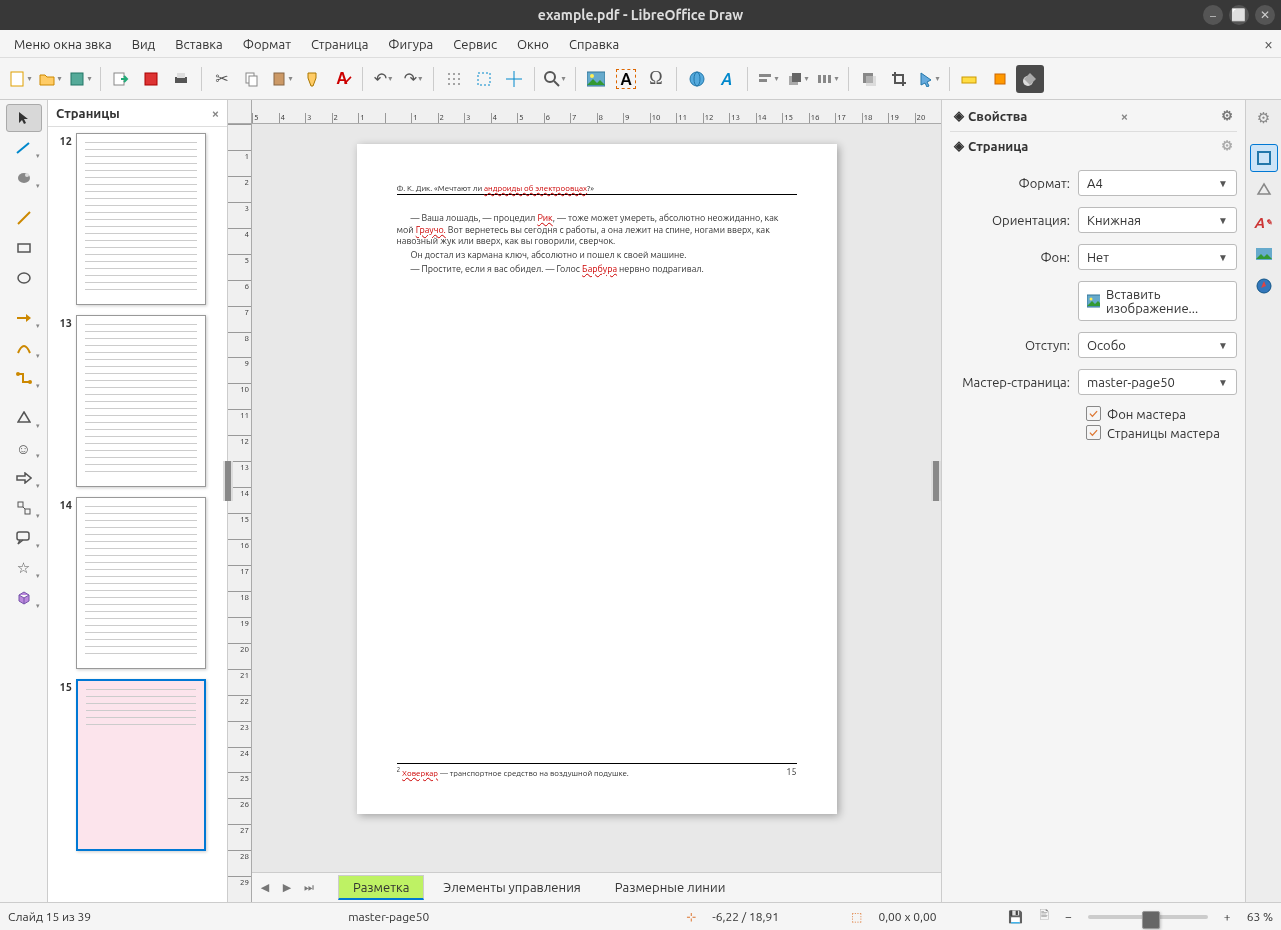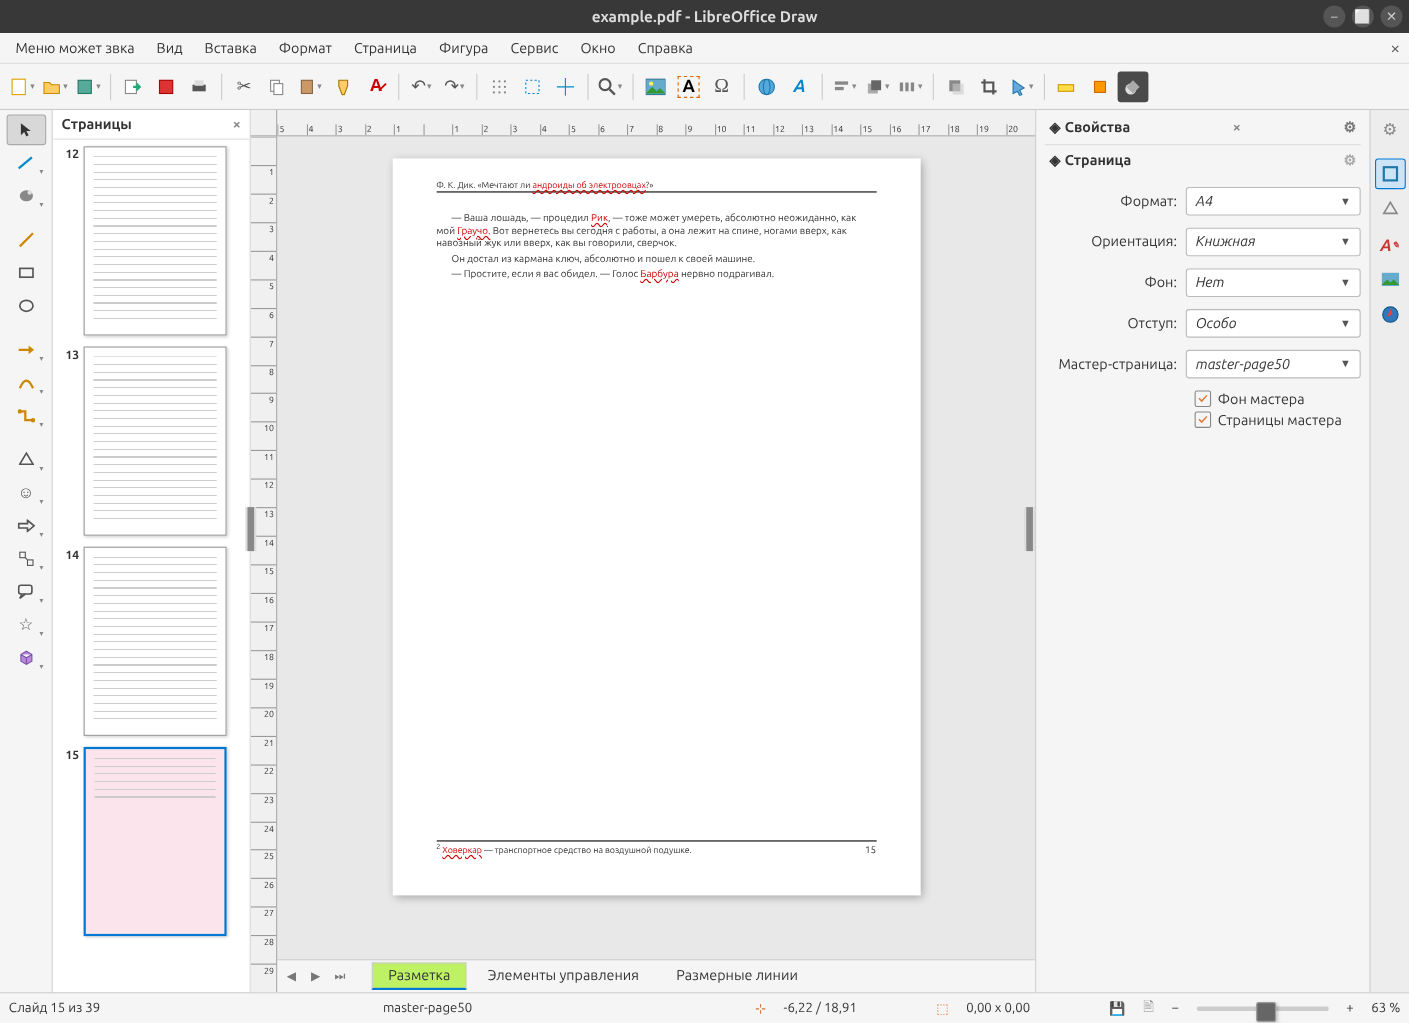--- a/index.html
+++ b/index.html
@@ -30,42 +30,42 @@
 .thumb { width:130px; height:172px; background:#fff; border:1px solid #999; box-shadow:1px 1px 3px rgba(0,0,0,0.2); padding:8px; overflow:hidden;}
 .thumb.sel { border:2px solid #0078d4; background:#fce4ec;}
 .thumb .lines { height:100%; background:repeating-linear-gradient(to bottom,#ccc 0,#ccc 1px,transparent 1px,transparent 7px);}
 .canvas-area { flex:1; display:flex; flex-direction:column; background:#e8e8e8; position:relative;}
 .ruler-corner { position:absolute; top:0; left:0; width:24px; height:24px; background:#f0f0f0; border-right:1px solid #aaa; border-bottom:1px solid #aaa; z-index:2;}
 .ruler-h { position:absolute; top:0; left:24px; right:0; height:24px; background:#f0f0f0; border-bottom:1px solid #aaa; font-size:8px; display:flex; align-items:flex-end; overflow:hidden; z-index:1;}
 .ruler-h span {display:inline-block; width:32px; border-left:1px solid #999; padding-left:1px; height:10px;}
 .ruler-v { position:absolute; top:24px; left:0; bottom:0; width:24px; background:#f0f0f0; border-right:1px solid #aaa; font-size:8px; overflow:hidden; z-index:1; display:flex; flex-direction:column;}
 .ruler-v span {display:block; height:28px; border-top:1px solid #999; padding-top:1px; text-align:right; padding-right:2px;}
 .canvas-scroll { position:absolute; top:24px; left:24px; right:0; bottom:30px; overflow:auto;}
-.page-canvas { width:480px; height:670px; background:#fff; margin:20px auto; box-shadow:2px 2px 8px rgba(0,0,0,0.3); position:relative; padding:20px 40px; font-size:9px; font-family:serif; line-height:1.3;}
+.page-canvas { width:480px; height:670px; background:#fff; margin:20px auto; box-shadow:2px 2px 8px rgba(0,0,0,0.3); position:relative; padding:40px 40px; font-size:9px; font-family:serif; line-height:1.3;}
 .page-canvas .header-line { border-bottom:1px solid #000; margin-bottom:4px; font-size:8px;}
 .page-canvas .header-line .red { color:#c00; text-decoration:underline wavy #c00;}
 .page-canvas p { text-indent:14px; margin:2px 0;}
 .page-canvas .red { color:#c00; text-decoration:underline wavy #c00;}
 .page-canvas .footnote { position:absolute; bottom:35px; left:40px; right:40px; border-top:1px solid #000; padding-top:2px; font-size:8px;}
 .page-canvas .pnum { position:absolute; bottom:35px; right:40px; font-size:9px;}
 .panel-handle { width:10px; background:#ddd; display:flex; align-items:center; justify-content:center;}
 .panel-handle .grip { width:6px; height:40px; background:#888;}
 .canvas-bottom { position:absolute; bottom:0; left:0; right:0; height:30px; background:#f5f5f5; border-top:1px solid #ccc; display:flex; align-items:center; padding:0 6px; gap:4px;}
 .nav-btn { width:18px; height:18px; display:flex;align-items:center;justify-content:center; color:#777; font-size:11px;}
 .tab { padding:4px 14px; border:1px solid transparent; border-bottom:2px solid transparent; cursor:default;}
 .tab.active { border-bottom:2px solid #0078d4; background:#bef264; border-left:1px solid #ccc; border-right:1px solid #ccc; border-top:1px solid #ccc;}
 .right-panel { width:340px; background:#f5f5f5; border-left:1px solid #ccc; display:flex;}
 .props { flex:1; padding:4px 8px; overflow:auto;}
 .props-head { display:flex; align-items:center; padding:4px; font-weight:bold; gap:4px;}
 .props-head .gear-icon {margin-left:auto; color:#777;}
 .section-head { display:flex; align-items:center; padding:6px 4px; font-weight:bold; gap:4px; border-top:1px solid #ddd; margin-top:4px;}
 .prop-row { display:flex; align-items:center; margin:11px 0; gap:8px;}
 .prop-label { width:120px; text-align:right; font-size:13px;}
 .prop-control { flex:1; }
-.combo { background:#fff; border:1px solid #bbb; border-radius:3px; padding:5px 8px; display:flex; justify-content:space-between; align-items:center; font-size:13px;font-style:italic;}
+.combo { background:#fff; border:1px solid #bbb; border-radius:3px; padding:5px 8px; display:flex; justify-content:space-between; align-items:center; font-size:13px;}
 .combo .caret { font-size:10px; color:#555;}
 .btn-wide { background:#fff; border:1px solid #bbb; border-radius:3px; padding:5px 8px; display:flex; align-items:center; gap:6px; font-size:13px; justify-content:flex-start;}
 .chk-row { display:flex; align-items:center; gap:6px; margin:4px 0 4px 136px;}
 .chk { width:15px; height:15px; border:1px solid #888; border-radius:2px; display:flex; align-items:center; justify-content:center; color:#d73; font-size:12px; font-weight:bold;}
 .right-tabs { width:36px; background:#ededed; border-left:1px solid #ccc; display:flex; flex-direction:column; align-items:center; padding:4px 0; gap:4px;}
 .rtab { width:28px; height:28px; display:flex; align-items:center; justify-content:center; border-radius:3px; font-size:15px;}
 .rtab.active { background:#cde4f7; border:1px solid #0078d4;}
 .statusbar { height:28px; background:#f5f5f5; border-top:1px solid #ccc; display:flex; align-items:center; padding:0 8px; font-size:12px; gap:16px;}
 .statusbar .spacer {flex:1;}
 .zoom-slider { width:120px; height:4px; background:#ccc; position:relative; border-radius:2px;}
@@ -78,21 +78,21 @@
 <div class="titlebar">
   <span class="title">example.pdf - LibreOffice Draw</span>
   <div class="wnd-btns">
     <div class="wnd-btn">–</div>
     <div class="wnd-btn">⬜</div>
     <div class="wnd-btn">✕</div>
   </div>
 </div>
 
 <div class="menubar">
-  <div class="menuitem">Меню может звка</div>
+  <div class="menuitem">Меню окна звка</div>
   <div class="menuitem">Вид</div>
   <div class="menuitem">Вставка</div>
   <div class="menuitem">Формат</div>
   <div class="menuitem">Страница</div>
   <div class="menuitem">Фигура</div>
   <div class="menuitem">Сервис</div>
   <div class="menuitem">Окно</div>
   <div class="menuitem">Справка</div>
   <span class="close-x">×</span>
 </div>
@@ -529,20 +529,33 @@
       <div class="prop-row">
         <div class="prop-label">Фон:</div>
         <div class="prop-control">
             <div class="combo">
               <span>Нет</span>
               <span class="caret">▼</span>
             </div>
           </div>
       </div>
       <div class="prop-row">
+        <div class="prop-label"></div>
+        <div class="prop-control">
+            <div class="btn-wide">
+              <svg width="16" height="14">
+                <rect width="16" height="12" y="1" fill="#6ac" stroke="#379"></rect>
+                <circle cx="4" cy="5" r="1.5" fill="#fe5"></circle>
+                <path d="M0 12l5-5 3 3 3-3 5 5z" fill="#393"></path>
+              </svg>
+              <span>Вставить изображение...</span>
+            </div>
+          </div>
+      </div>
+      <div class="prop-row">
         <div class="prop-label">Отступ:</div>
         <div class="prop-control">
             <div class="combo">
               <span>Особо</span>
               <span class="caret">▼</span>
             </div>
           </div>
       </div>
       <div class="prop-row">
         <div class="prop-label">Мастер-страница:</div>

